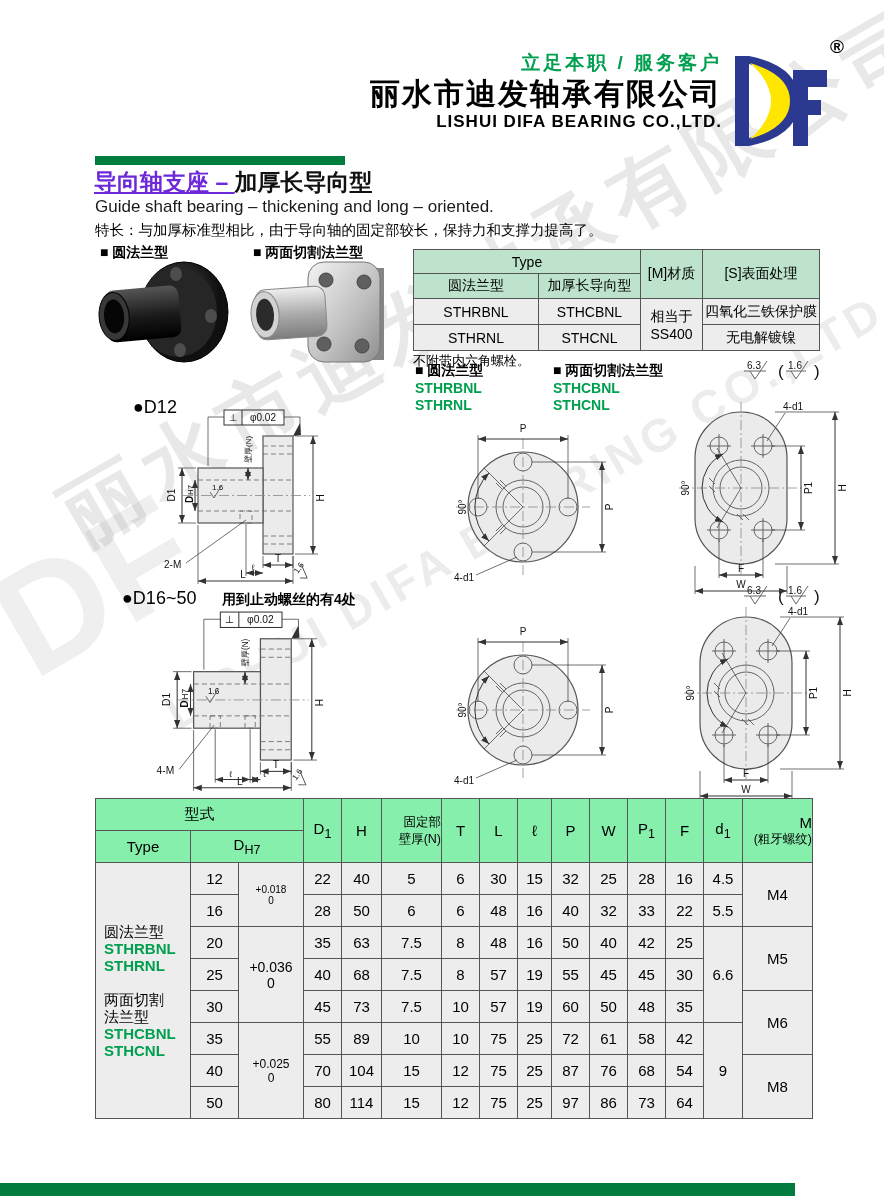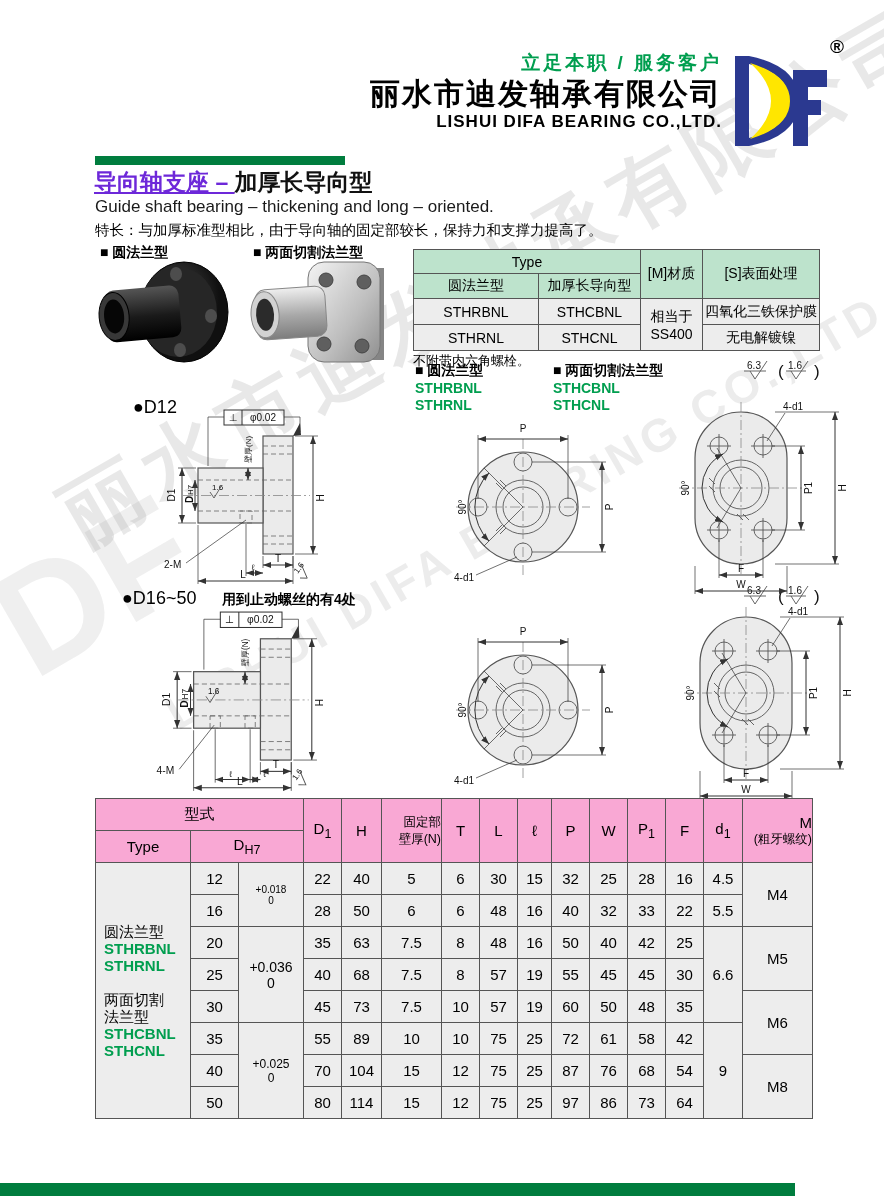--- a/index.html
+++ b/index.html
@@ -38,21 +38,21 @@
   
   .leg-label{font-size:14px;font-weight:bold;color:#000;}
   .leg-model{font-size:14px;font-weight:bold;color:#009e4f;line-height:17px;}
   
   .dlabel{font-size:18px;font-weight:normal;color:#000;}
   .dnote{font-size:14px;font-weight:bold;color:#000;}
   
   .stable{left:95px;top:798px;table-layout:fixed;}
   .stable td,.stable th{border:1px solid #555;text-align:center;vertical-align:middle;
         font-size:15px;font-weight:normal;padding:0;color:#000;}
-  .stable .hd{background:#f9a8d4;}
+  .stable .hd{background:#86efac;}
   .stable .bd{background:#ededed;}
   .stable .small{font-size:12.5px;text-align:right;}
   .typecell{text-align:left !important;padding-left:8px !important;font-size:14px;line-height:17px;}
   .typecell .g{color:#009e4f;font-weight:bold;}
   .footerbar{left:0;top:1183px;width:795px;height:13px;background:#007d3e;}
   
   svg text{font-family:"Liberation Sans","DejaVu Sans",sans-serif;fill:#111;}
   .dl{stroke:#333;stroke-width:1;fill:none;}
   .ext{stroke:#333;stroke-width:.7;fill:none;}
   .cl{stroke:#888;stroke-width:.8;fill:none;stroke-dasharray:10 3 2 3;}

